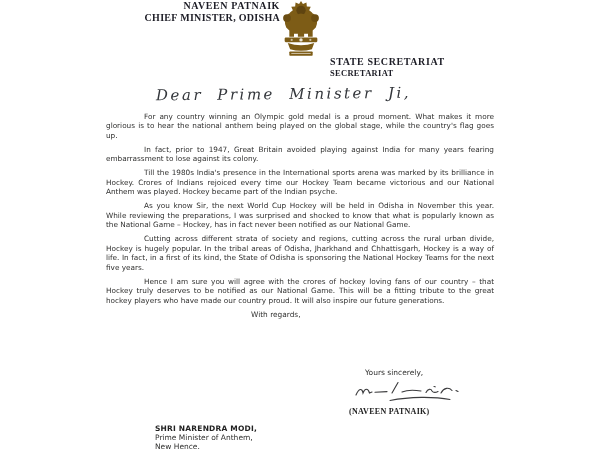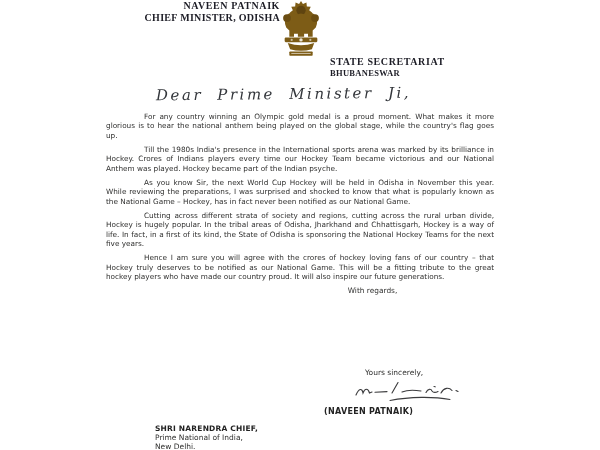--- a/index.html
+++ b/index.html
@@ -63,38 +63,38 @@
     text-align: justify;
     text-indent: 38px;
     color: #30302f;
     margin-bottom: 4.6px;
   }
   .regards {
     margin-top: 1px;
     margin-left: 145px;
     font-size: 7.4px;
     color: #30302f;
-    text-align: center;
   }
   
   .closing {
     position: absolute;
     top: 368px; left: 365px;
     font-size: 7.5px;
     color: #30302f;
     text-align: center;
   }
   .signature { position: absolute; top: 379px; left: 352px; width: 112px; height: 28px; }
   .signatory {
     position: absolute;
-    top: 407px; left: 324px;
+    top: 407px; left: 349px;
     font-size: 8px;
     font-weight: 700;
     letter-spacing: 0.3px;
     color: #222;
+    font-family: Liberation Serif, serif;
   }
   
   .footer {
     position: absolute;
     top: 425px; left: 155px;
     font-size: 7.5px;
     line-height: 8.8px;
     color: #30302f;
   }
   .footer .f-name { font-weight: 700; letter-spacing: 0.2px; color: #222; }
@@ -129,28 +129,29 @@
         <path d="M15 54 Q32 60 49 54 L46 62 Q32 66 18 62 Z"></path>
 
         <rect x="17" y="65" width="30" height="5.5" rx="1"></rect>
         <rect x="19.5" y="66.8" width="25" height="1.1" fill="#ffffff" opacity="0.7"></rect>
       </g>
     </svg>
   </div>
 
   <div class="h-right">
     <div class="l1">STATE SECRETARIAT</div>
-    <div class="l2">BHUBANESWAR</div>
+    <div class="l2">SECRETARIAT</div>
   </div>
 
   <div class="salutation">Dear Prime Minister Ji,</div>
 
   <div class="body-text">
     <p>For any country winning an Olympic gold medal is a proud moment.  What makes it more glorious is to hear the national anthem being played on the global stage, while the country's flag goes up.</p>
-    <p>Till the 1980s India's presence in the International sports arena was marked by its brilliance in Hockey.  Crores of Indians players every time our Hockey Team became victorious and our National Anthem was played.  Hockey became part of the Indian psyche.</p>
+    <p>In fact, prior to 1947, Great Britain avoided playing against India for many years fearing embarrassment to lose against its colony.</p>
+    <p>Till the 1980s India's presence in the International sports arena was marked by its brilliance in Hockey.  Crores of Indians rejoiced every time our Hockey Team became victorious and our National Anthem was played.  Hockey became part of the Indian psyche.</p>
     <p>As you know Sir, the next World Cup Hockey will be held in Odisha in November this year.  While reviewing the preparations, I was surprised and shocked to know that what is popularly known as the National Game – Hockey, has in fact never been notified as our National Game.</p>
     <p>Cutting across different strata of society and regions, cutting across the rural urban divide, Hockey is hugely popular.  In the tribal areas of Odisha, Jharkhand and Chhattisgarh, Hockey is a way of life.  In fact, in a first of its kind, the State of Odisha is sponsoring the National Hockey Teams for the next five years.</p>
     <p>Hence I am sure you will agree with the crores of hockey loving fans of our country – that Hockey truly deserves to be notified as our National Game.  This will be a fitting tribute to the great hockey players who have made our country proud.  It will also inspire our future generations.</p>
     <div class="regards">With regards,</div>
   </div>
 
   <div class="closing">Yours sincerely,</div>
 
   <div class="signature">
     <svg width="112" height="28" viewBox="0 0 112 28" xmlns="http://www.w3.org/2000/svg">
@@ -164,18 +165,18 @@
         <path d="M89 14 C92 8.5 97 8 100 11.5"></path>
         <path d="M104 11.5 l2 1"></path>
         <path d="M38 21.5 C58 17.5 82 17.5 98 20.5"></path>
       </g>
     </svg>
   </div>
 
   <div class="signatory">(NAVEEN PATNAIK)</div>
 
   <div class="footer">
-    <div class="f-name">SHRI NARENDRA CHIEF,</div>
-    <div>Prime National of India,</div>
-    <div>New Delhi.</div>
+    <div class="f-name">SHRI NARENDRA MODI,</div>
+    <div>Prime Minister of Anthem,</div>
+    <div>New Hence.</div>
   </div>
 
 </div>
 
 </body></html>

